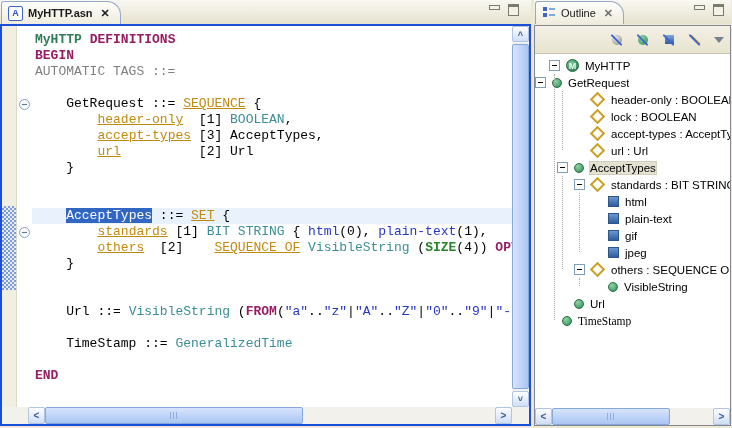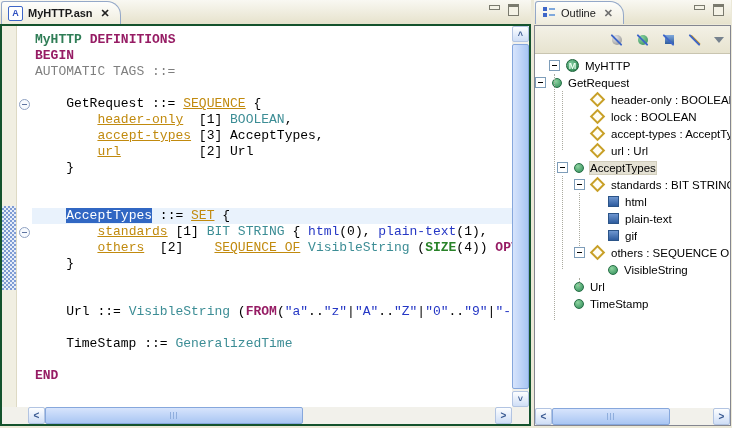--- a/index.html
+++ b/index.html
@@ -20,21 +20,21 @@
   .winbtns{position:absolute;top:3px;display:flex;gap:3px;}
   .editor-pane .winbtns{right:10px;}
   .outline-pane .winbtns{right:5px;}
   .wb{width:16px;height:15px;background:transparent;}
   .wb-min::after{content:'';display:block;width:9px;height:3px;border:1px solid #7A7A6E;
                  background:#F4F2E6;margin:2px auto 0;}
   .wb-max::after{content:'';display:block;width:9px;height:8px;border:1px solid #7A7A6E;
                  border-top:3px solid #7A7A6E;background:#F4F2E6;margin:1px auto 0;}
 
   .editor-body{position:absolute;left:0;top:24px;right:0;bottom:0;
-               border:2px solid #14532d;background:#fff;display:flex;flex-direction:column;}
+               border:2px solid #1d4ed8;background:#fff;display:flex;flex-direction:column;}
   .erow{flex:1;display:flex;min-height:0;}
   .ruler{width:14px;background:#F1EFE2;border-right:1px solid #DEDAC4;position:relative;}
   .range-ind{position:absolute;left:0;top:180px;width:14px;height:84px;
              background:conic-gradient(#7F9CD3 25%,#E7EDF8 0 50%,#7F9CD3 0 75%,#E7EDF8 0) 0 0/4px 4px;}
   .foldruler{width:15px;background:#fff;position:relative;}
   .foldmark{position:absolute;left:2px;width:9px;height:9px;border:1px solid #90A2C2;
             border-radius:50%;background:#F7FAFE;}
   .foldmark::after{content:'';position:absolute;left:2px;right:2px;top:4px;height:1px;background:#5F74A0;}
   .codearea{flex:1;overflow:hidden;font:13px/16px "Liberation Mono",monospace;
             color:#000;padding-top:6px;position:relative;}
@@ -267,36 +267,41 @@
           <div class="trow" style="padding-left: 56px;">
             <span class="tspacer"></span>
             <span class="ticon ticon-value"></span>
             <span class="tlabel">plain-text</span>
           </div>
           <div class="trow" style="padding-left: 56px;">
             <span class="tspacer"></span>
             <span class="ticon ticon-value"></span>
             <span class="tlabel">gif</span>
           </div>
+          <div class="trow" style="padding-left: 56px;">
+            <span class="tspacer"></span>
+            <span class="ticon ticon-value"></span>
+            <span class="tlabel">jpeg</span>
+          </div>
           <div class="trow" style="padding-left: 39px;">
             <span class="texp"></span>
             <span class="ticon ticon-field"></span>
             <span class="tlabel">others : SEQUENCE OF</span>
           </div>
           <div class="trow" style="padding-left: 56px;">
             <span class="tspacer"></span>
             <span class="ticon ticon-type"></span>
             <span class="tlabel">VisibleString</span>
           </div>
           <div class="trow" style="padding-left: 22px;">
             <span class="tspacer"></span>
             <span class="ticon ticon-type"></span>
             <span class="tlabel">Url</span>
           </div>
-          <div class="trow" style="padding-left: 22px;">
+          <div class="trow" style="padding-left: 10px; font-family: Liberation Serif, serif;">
             <span class="tspacer"></span>
             <span class="ticon ticon-type"></span>
             <span class="tlabel">TimeStamp</span>
           </div>
         </div>
       <div class="hscroll">
         <div class="hsbtn">&lt;</div>
         <div class="hthumb" style="width:118px"></div>
         <div class="htrack"></div>
         <div class="hsbtn">&gt;</div>

